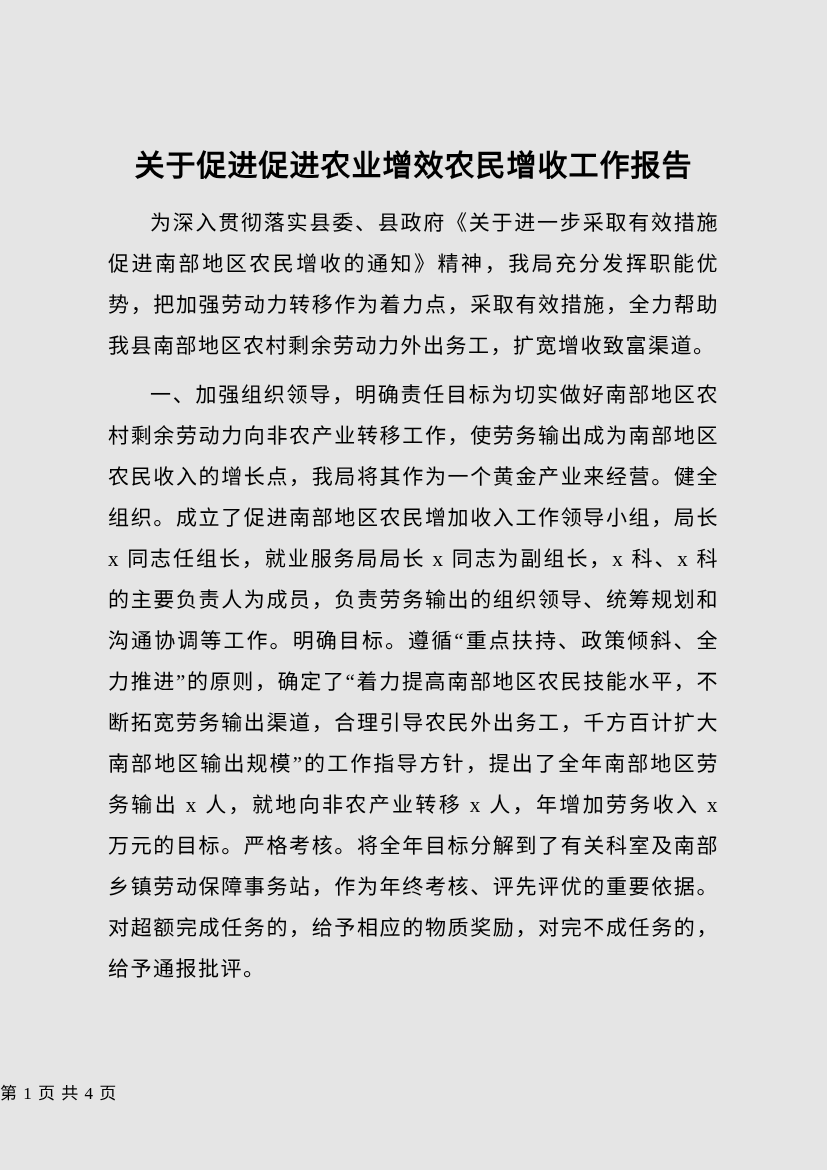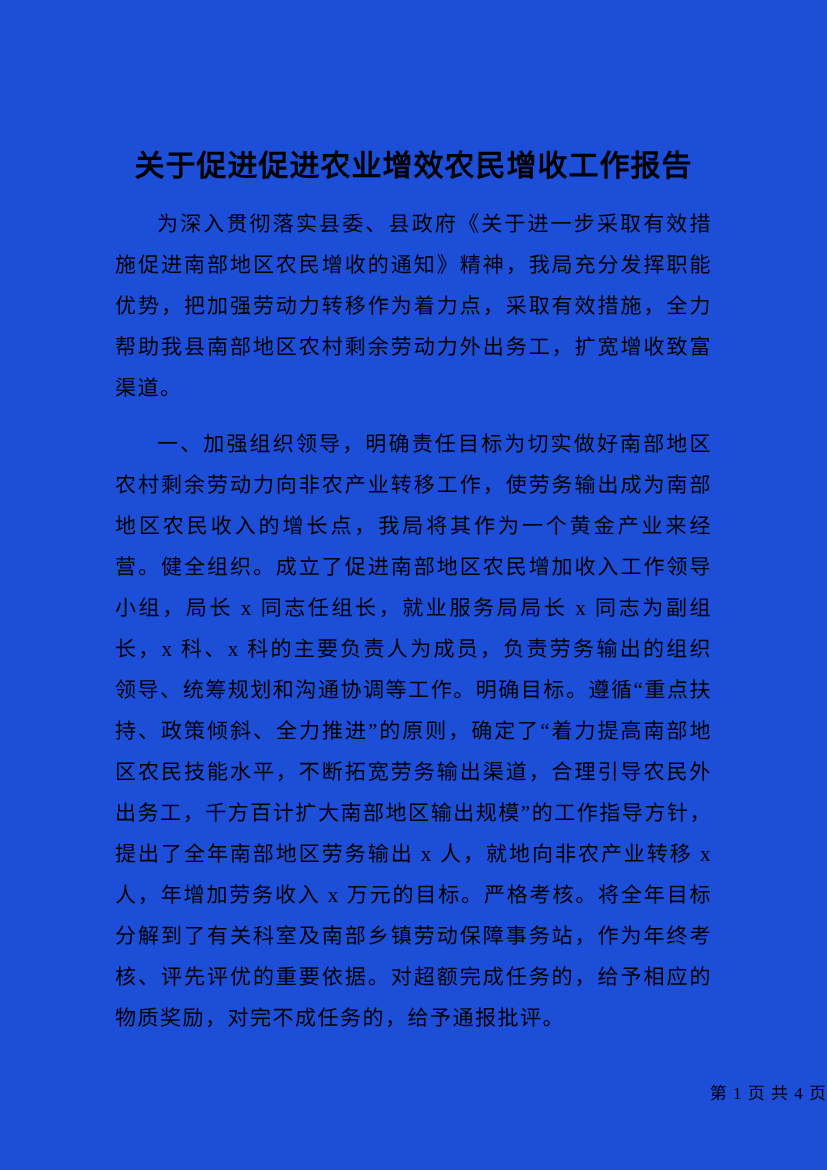--- a/index.html
+++ b/index.html
@@ -8,21 +8,21 @@
     width: 827px;
     height: 1170px;
     position: relative;
     font-family: "Liberation Serif", "DejaVu Serif", serif;
     color: #000000;
     overflow: hidden;
   }
   .page {
     width: 827px;
     height: 1170px;
-    background: #1d4ed8;
+    background: #e5e5e5;
     position: relative;
     padding: 143px 100px 0 100px;
   }
   .doc-title {
     text-align: center;
     font-size: 30px;
     font-weight: bold;
     line-height: 46px;
     letter-spacing: 1px;
     color: #000000;
@@ -32,28 +32,28 @@
     width: 627px;
     font-size: 21px;
     line-height: 41px;
     letter-spacing: 1.5px;
     text-align: justify;
     text-justify: inter-character;
     color: #000000;
   }
   .doc-body p.para {
     text-indent: 2em;
-    margin: 15px;
+    margin: 8px;
   }
   .page-footer {
     position: absolute;
     left: 0;
     bottom: 66px;
     width: 827px;
-    text-align: right;
+    text-align: left;
     font-size: 17px;
     letter-spacing: 1px;
     color: #000000;
   }
 </style>
 </head>
 <body>
 
 <div class="page">
   <h1 class="doc-title">关于促进促进农业增效农民增收工作报告</h1>

